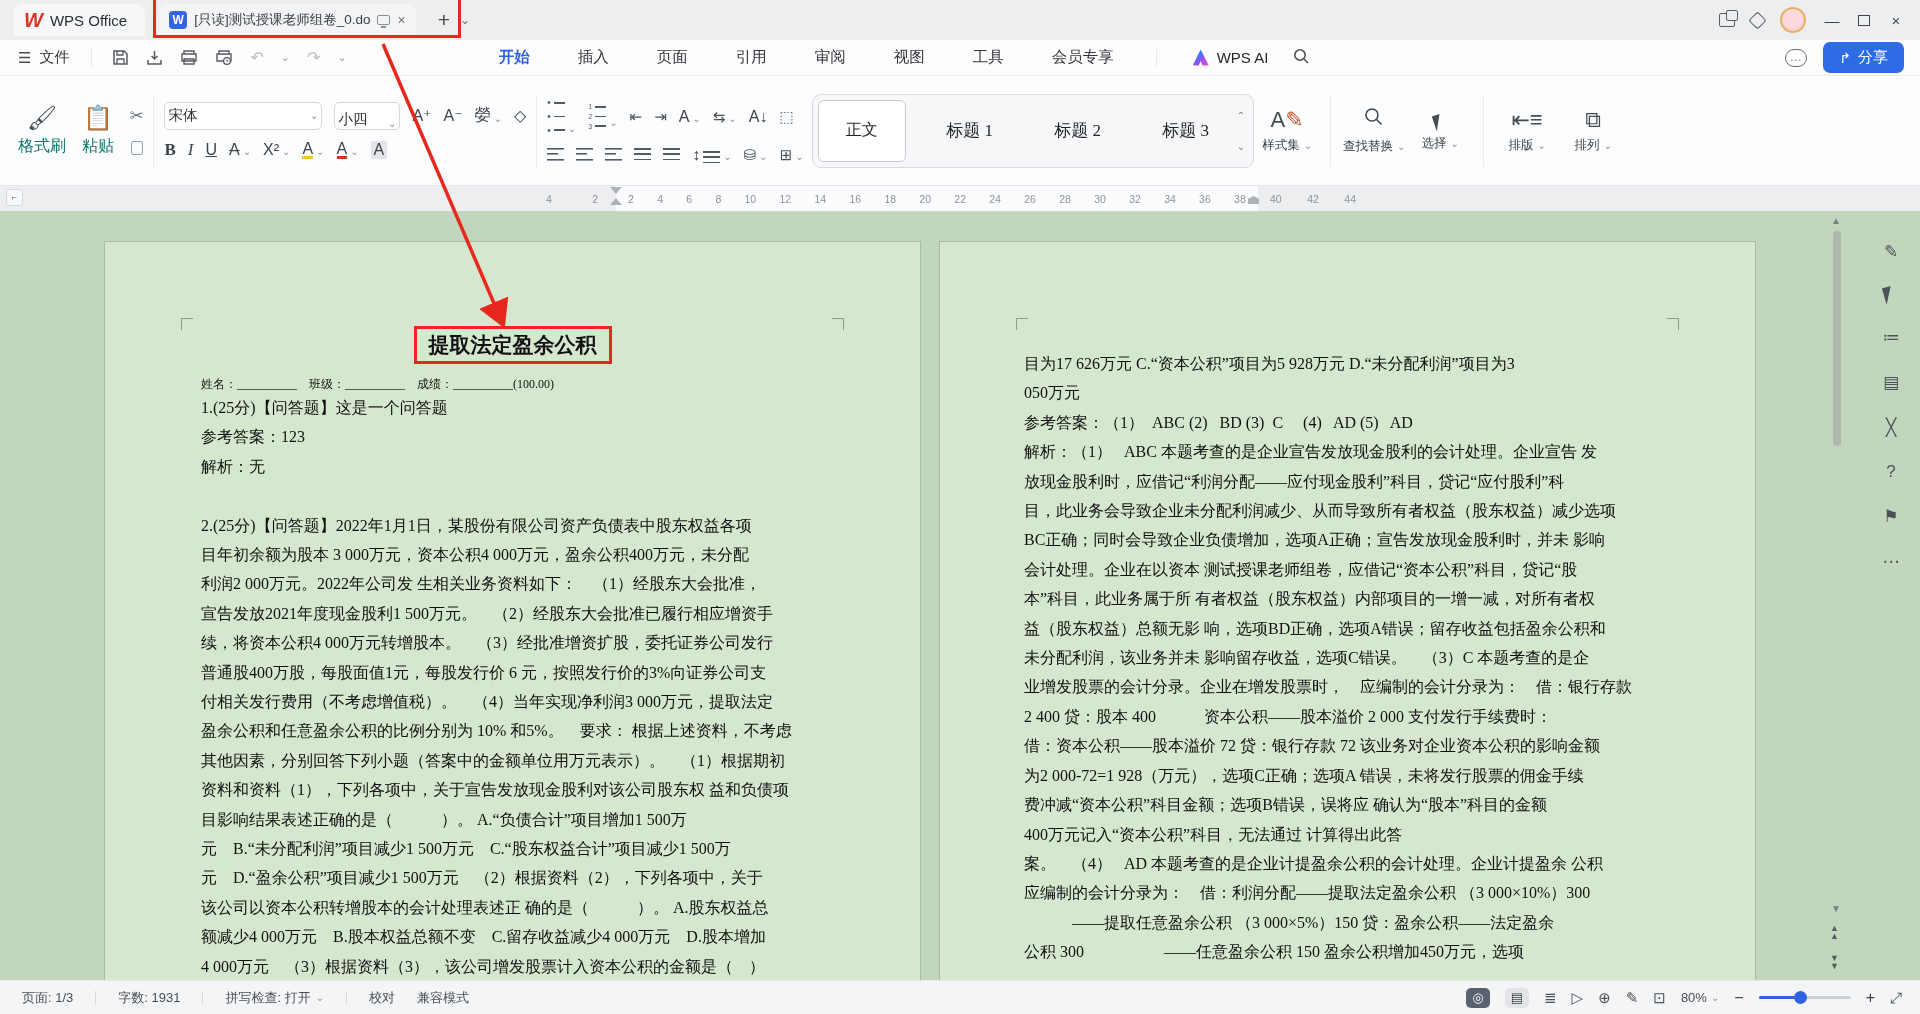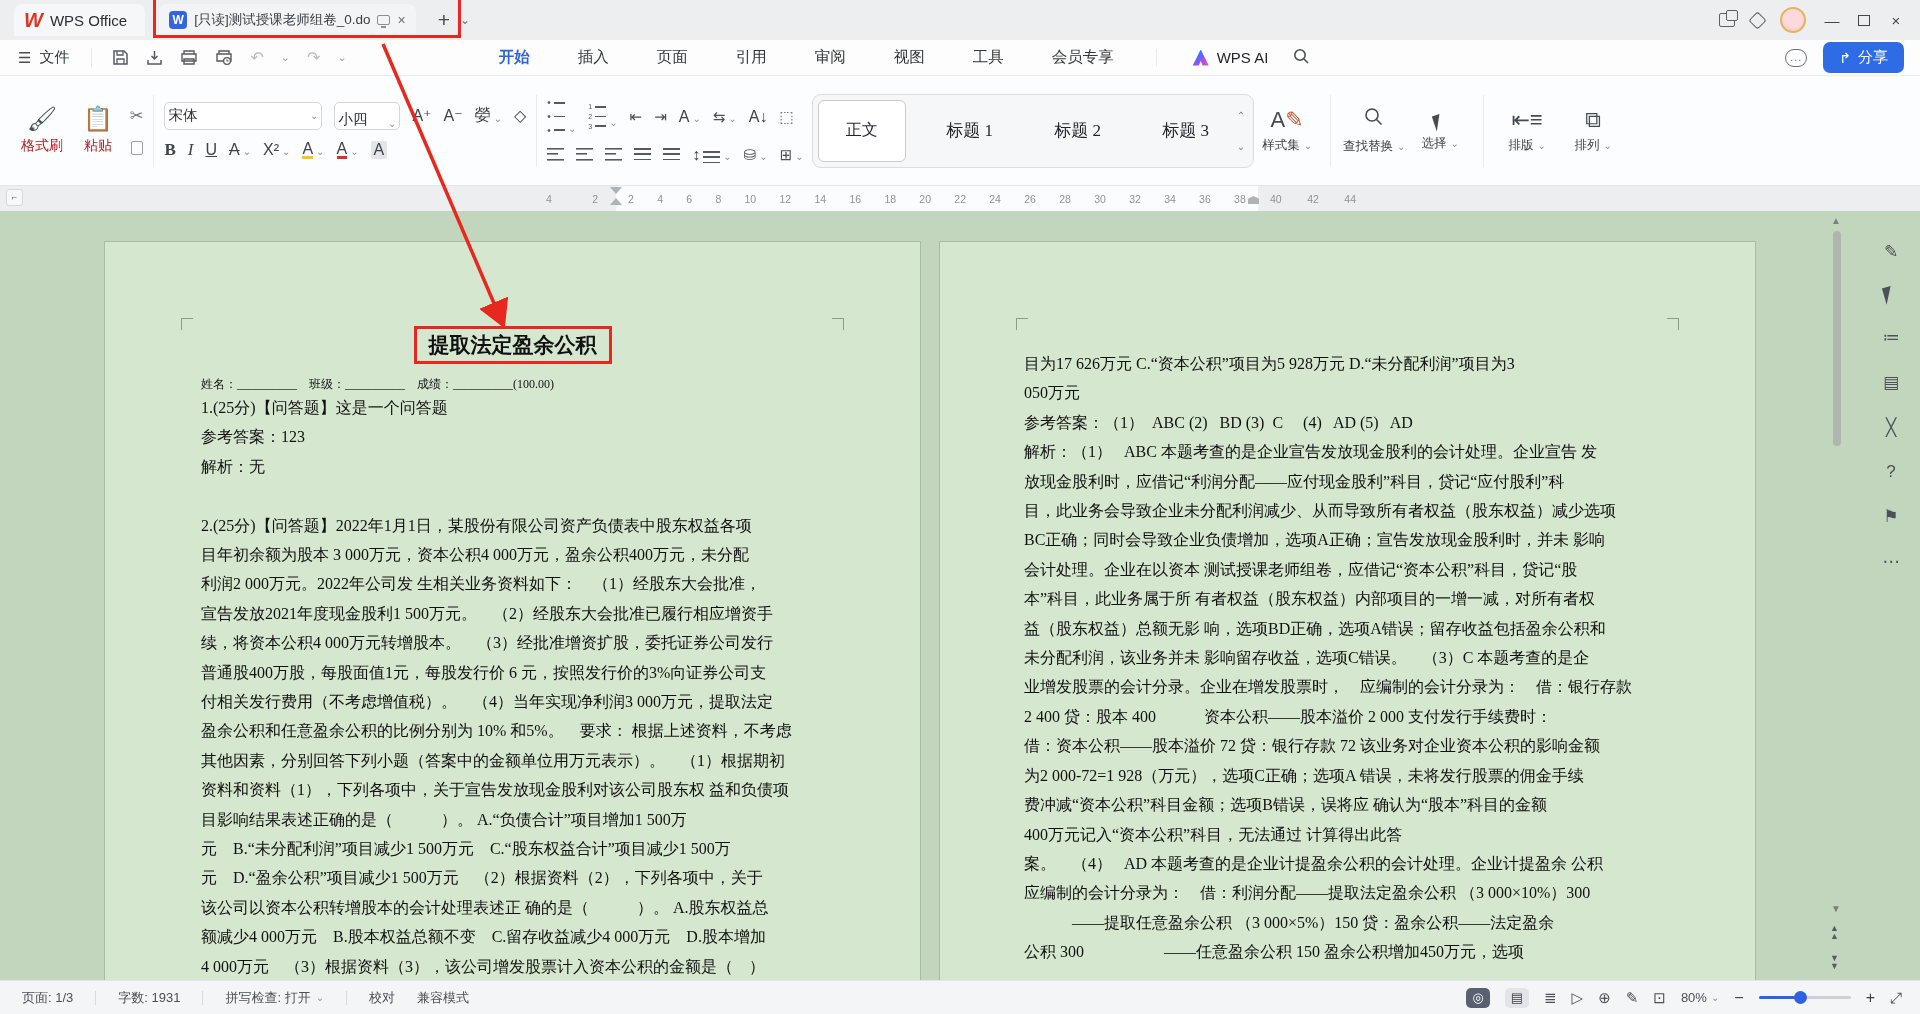--- a/index.html
+++ b/index.html
@@ -64,21 +64,21 @@
   .share-btn { display:flex; align-items:center; gap:7px; background:#2e6ce5; color:#fff;
     font-size:15px; padding:6px 16px; border-radius:7px; }
   .share-arrow { font-size:14px; }
 
   
   .ribbon { position:absolute; left:0; top:76px; width:1920px; height:110px; background:#fcfdfe;
     border-bottom:1px solid #e3e5e8; display:flex; align-items:center; padding:0 14px; }
   .rsep { width:1px; height:72px; background:#e9eaec; margin:0 10px; flex:0 0 1px; }
   .bigbtn { display:flex; flex-direction:column; align-items:center; gap:5px; width:56px; }
   .bigbtn .bic { font-size:24px; color:#46505a; line-height:26px; }
-  .blabel { font-size:14px; color:#b91c1c; white-space:nowrap; }
+  .blabel { font-size:16px; color:#0f766e; white-space:nowrap; }
   .smallcol { display:flex; flex-direction:column; gap:16px; align-items:center; margin-left:4px; }
   .sic { font-size:16px; color:#6a7077; }
   .copy-ic { width:12px; height:14px; border:1.5px solid #9aa0a6; border-radius:2px; position:relative; }
   .copy-ic::after { content:""; position:absolute; left:3px; top:-4px; width:10px; height:12px;
     border:1.5px solid #c6cacd; background:#fcfdfe; z-index:-1; }
   .fontcol { display:flex; flex-direction:column; gap:10px; }
   .fontrow,.fmtrow { display:flex; align-items:center; gap:12px; }
   .select { display:flex; align-items:center; justify-content:space-between; border:1px solid #d4d7da;
     border-radius:5px; height:28px; padding:0 3px; font-size:14.5px; color:#2e3237; background:#fff; }
   .sel-font { width:158px; }

